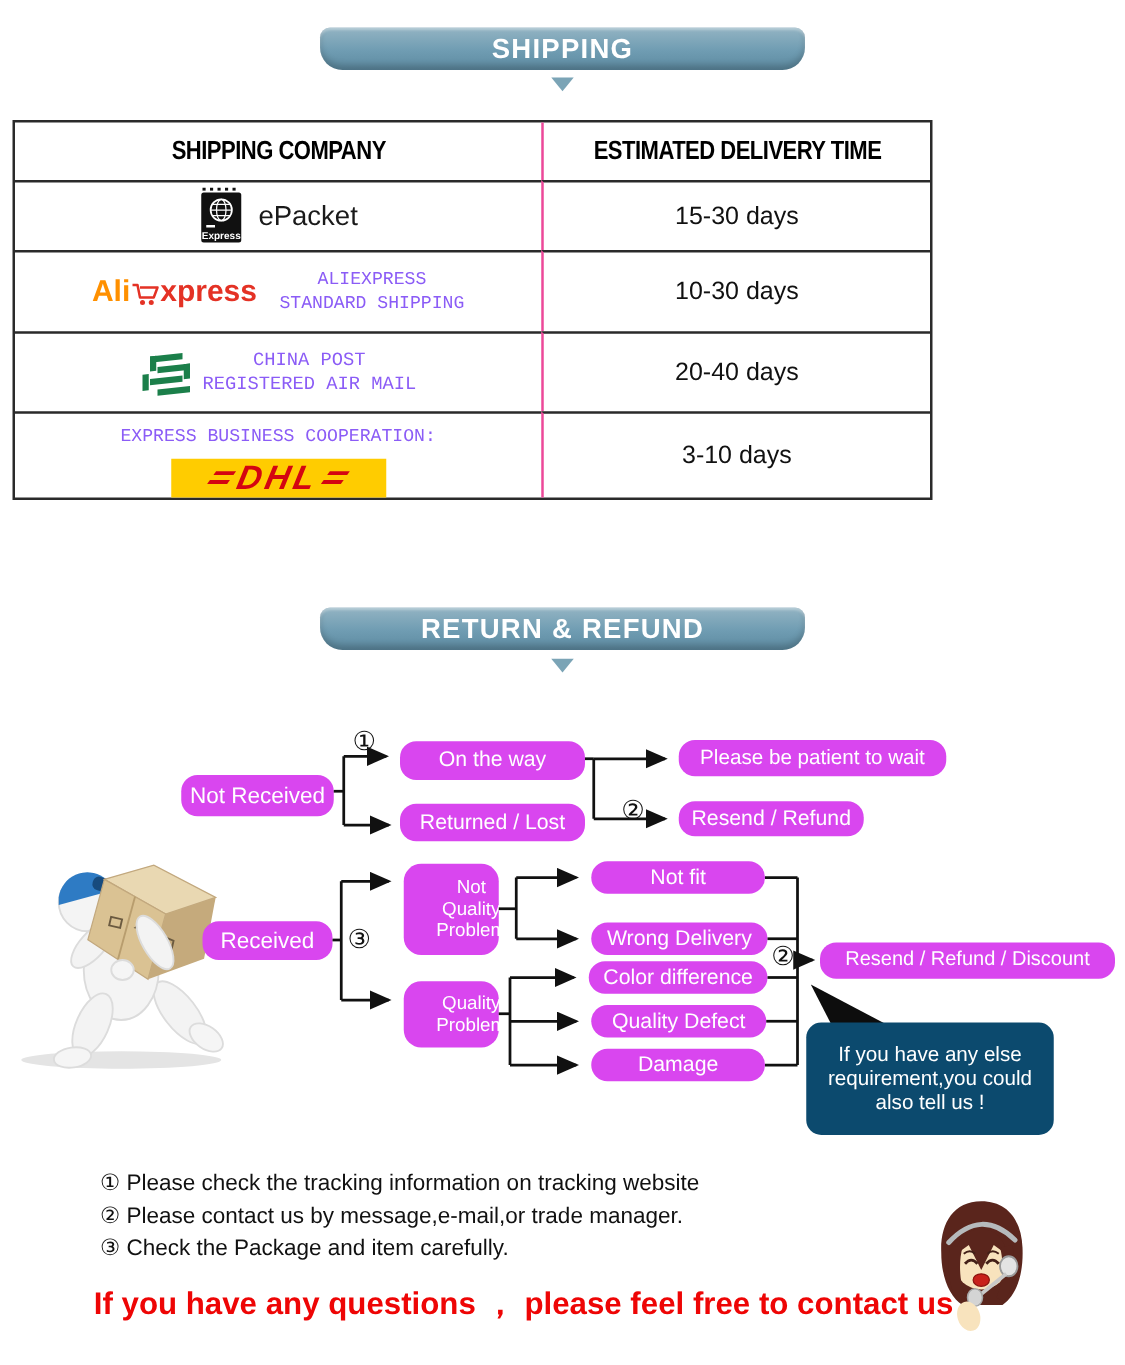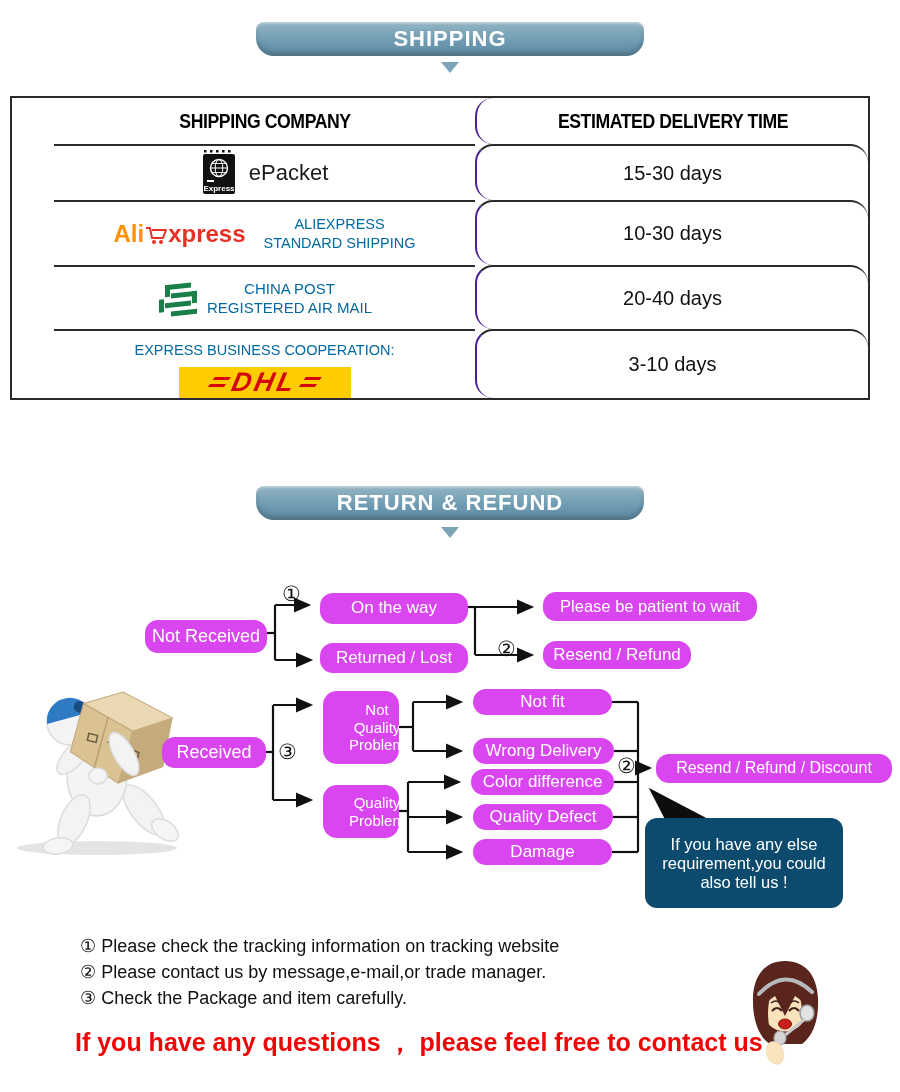--- a/index.html
+++ b/index.html
@@ -14,32 +14,32 @@
     color:#fff; font-weight:bold; font-size:22px; letter-spacing:1px;
     box-shadow: inset 0 -4px 5px rgba(0,0,0,.18), inset 0 2px 2px rgba(255,255,255,.35); }
   .ribbon::before, .ribbon::after { content:""; position:absolute; top:-7px; width:48px; height:24px; background:#1c4c63; z-index:-1; }
   .ribbon::before { left:-14px; transform:skewY(12deg); border-radius:6px 0 0 10px; }
   .ribbon::after  { right:-14px; transform:skewY(-12deg); border-radius:0 6px 10px 0; }
   .down-tri { position:absolute; left:441px; width:0; height:0;
     border-left:9px solid transparent; border-right:9px solid transparent;
     border-top:11px solid #7ba4b6; }
 
   
-  .ship-table { position:absolute; left:10px; top:96px; width:860px; border:2px solid #2a2a2a;
-    display:grid; grid-template-columns:421px 1fr; grid-template-rows:46px 56px 65px 64px 69px;padding-left:42px; }
+  .ship-table { position:absolute; left:10px; top:96px; width:736px; border:2px solid #2a2a2a;
+    display:grid; grid-template-columns:421px 1fr; grid-template-rows:46px 56px 65px 64px 69px; }
   .cell { display:flex; align-items:center; justify-content:center; border-top:2px solid #2a2a2a; }
   .cell.first { border-top:none; }
-  .cell.right { border-left:2px solid #4c1d95;border-radius:18px; }
+  .cell.right { border-left:2px solid #ec4899; }
   .th-inner { font-size:21px; font-weight:700; letter-spacing:-0.5px; transform:scaleX(0.84); white-space:nowrap; color:#000; }
   .delivery { font-size:20px; color:#111;text-align:center; }
   .preline { white-space:pre-line; text-align:center; }
   .co-epacket { gap:12px; }
   .epacket-name { font-size:22px; color:#1a1a1a; }
   .co-stack { flex-direction:row; gap:18px; }
-  .co-small { font-size:14.5px; line-height:1.3; color:#0369a1; }
+  .co-small { font-size:14.5px; line-height:1.3; color:#8b5cf6;font-family:Liberation Mono, monospace; }
   .ali-logo { font-size:24px; font-weight:bold; display:flex; align-items:flex-end; line-height:1; }
   .ali-orange { color:#FF9000; }
   .ali-red { color:#E43225; }
   .co-china { gap:8px; }
   .dhl-row { flex-direction:column; gap:7px; justify-content:flex-start; padding-top:10px; }
   .dhl-box { width:172px; height:38px; background:#FFCC00; display:flex; align-items:center; justify-content:center; gap:5px; }
   .dhl-text { color:#D40511; font-weight:800; font-style:italic; font-size:27px; letter-spacing:3px; transform:skewX(-12deg); }
   .dhl-bars { width:16px; height:11px; transform:skewX(-35deg);
     background:repeating-linear-gradient(180deg,#D40511 0 3px,transparent 3px 7px); }
 

